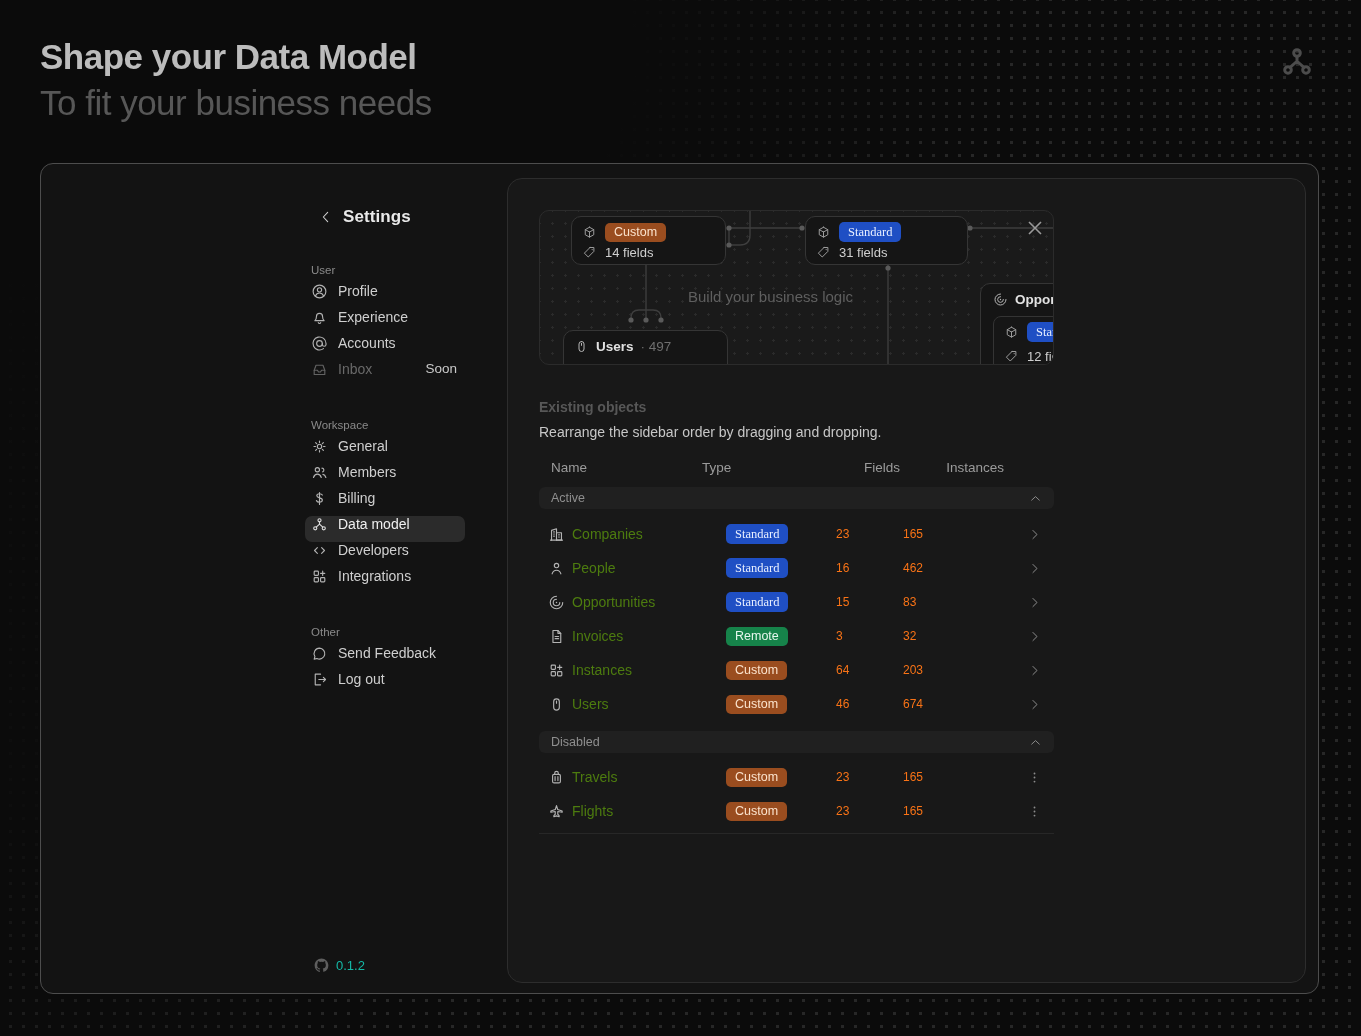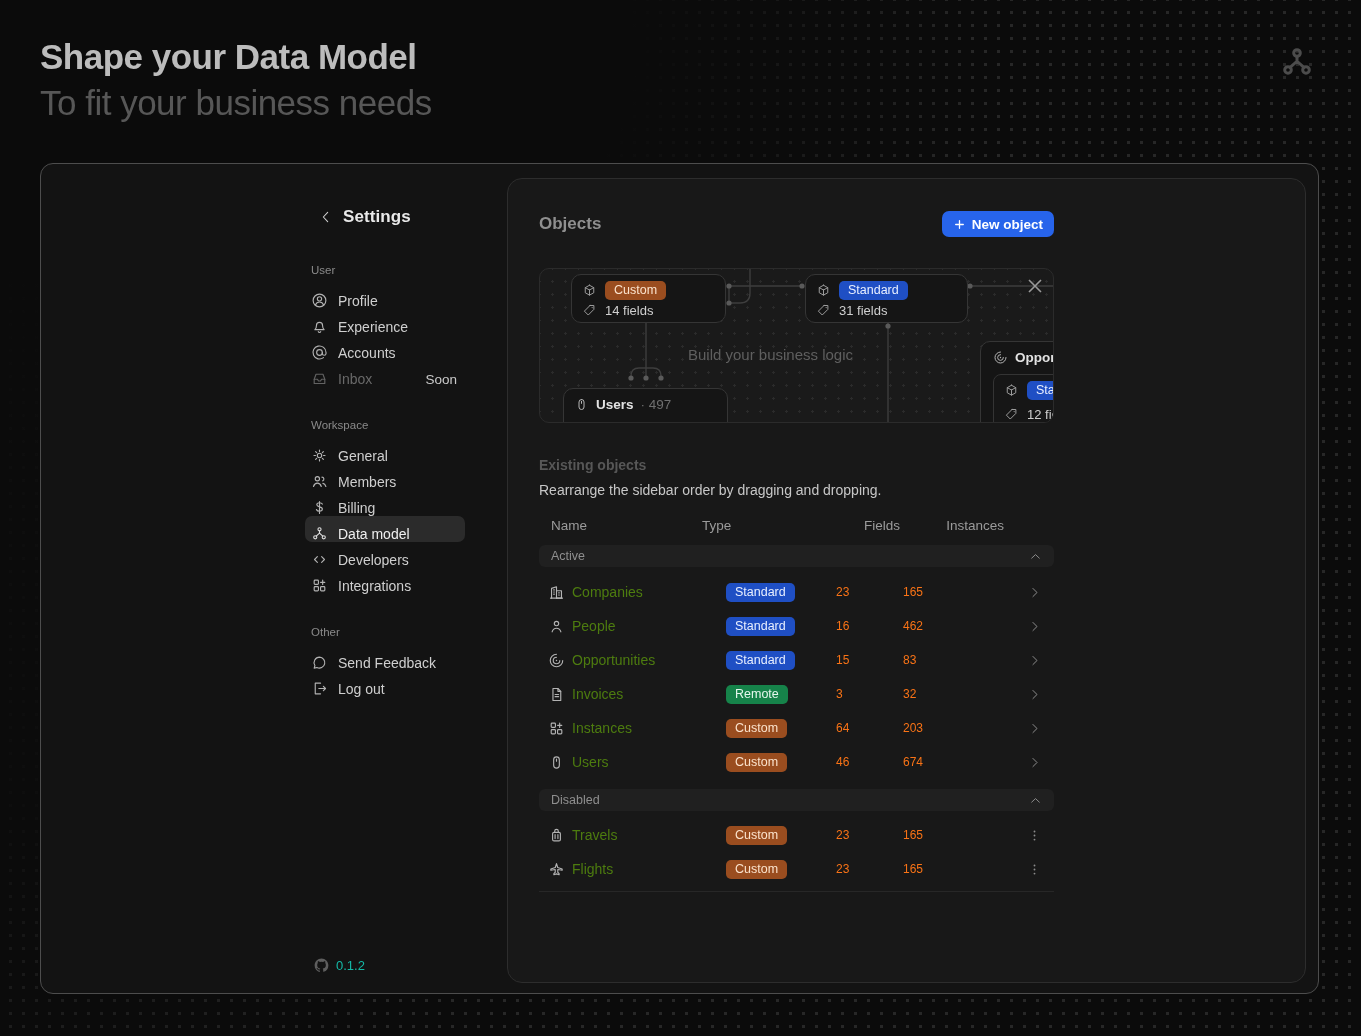--- a/index.html
+++ b/index.html
@@ -39,21 +39,21 @@
   }
 
   
   .settings-head { position:absolute; left:277px; top:43px; display:flex; align-items:center; gap:9px; }
   .settings-head .ttl { font-size:17px; font-weight:700; color:#e9e9e9; letter-spacing:.1px; }
   .settings-head svg { width:16px; height:16px; color:#cfcfcf; }
 
   .sidebar-nav { position:absolute; left:264px; top:93px; width:160px; }
   .sec-label { height:26px; display:flex; align-items:center; padding-left:6px; font-size:11.5px; color:#8a8a8a; }
   .sec-gap { margin-top:25px; }
-  .nav-item { height:26px; display:flex; align-items:flex-end; gap:10px; padding:0 8px 0 6px; border-radius:7px; font-size:14px; color:#cfcfcf; cursor:default; }
+  .nav-item { height:26px; display:flex; align-items:flex-start; gap:10px; padding:0 8px 0 6px; border-radius:7px; font-size:14px; color:#cfcfcf; cursor:default; }
   .nav-item svg { width:17px; height:17px; color:#b3b3b3; flex:0 0 auto; }
   .nav-item.selected { background:#2b2b2b; color:#efefef; }
   .nav-item.selected svg { color:#dedede; }
   .nav-item.disabled { color:#696969; }
   .nav-item.disabled svg { color:#636363; }
   .soon { margin-left:auto; font-size:13.5px; color:#c9c9c9; }
   .version { position:absolute; left:273px; top:794px; display:flex; align-items:center; gap:7px; color:#14b8a6; font-size:13px; }
   .version svg { width:15px; height:15px; fill:#5e5e5e; }
 
   
@@ -109,21 +109,21 @@
     font-size:13.5px; color:#e2e2e2; font-weight:700; white-space:nowrap; }
   .node-opp .hdr svg { width:15px; height:15px; color:#b5b5b5; flex:0 0 auto; }
   .node-opp .subcard { position:absolute; left:12px; top:32px; width:192px; height:70px;
     background:#161616; border:1px solid #343434; border-radius:8px; padding:6px 10px;
     display:flex; flex-direction:column; gap:6px; }
   .hint { position:absolute; left:108px; top:77px; width:245px; text-align:center;
     font-size:15px; color:#5f5f5f; white-space:nowrap; }
 
   
   .badge { display:inline-block; padding:2.5px 9px; border-radius:5px; font-size:12.5px; white-space:nowrap; }
-  .badge-standard { background:var(--standard-bg,#1f4fc4); color:var(--standard-text,#e8efff); }
+  .badge-standard { background:var(--standard-bg,#1f4fc4); color:var(--standard-text,#e8efff);font-family:Liberation Serif, serif; }
   .badge-custom   { background:var(--custom-bg,#9a4d1f);  color:var(--custom-text,#fbe3cd); }
   .badge-remote   { background:var(--remote-bg,#16834a);  color:var(--remote-text,#e6f7ed); }
 
   
   .ex-heading { margin-top:34px; font-size:14px; font-weight:700; color:#575757; }
   .ex-sub { margin-top:9px; font-size:14px; color:#c7c7c7; }
   .tbl-head { margin-top:17px; height:20px; display:grid; grid-template-columns:151px 130px 68px 104px 1fr;
     padding-left:12px; align-items:center; font-size:13.5px; color:#9b9b9b; }
   .tbl-head .r { text-align:right; }
   .group-bar { margin-top:10px; height:22px; background:#202020; border-radius:6px;
@@ -365,29 +365,20 @@
   <div class="version">
     <svg viewBox="0 0 24 24">
         <use href="#i-github"></use>
       </svg>
     <span>0.1.2</span>
   </div>
 
   <div class="content-panel">
     <div class="content-col">
 
-      <div class="obj-header">
-        <div class="obj-title">Objects</div>
-        <button class="btn-primary">
-          <svg class="st" viewBox="0 0 24 24" style="stroke-width:2.4">
-              <use href="#i-plus"></use>
-            </svg>
-          <span>New object</span>
-        </button>
-      </div>
 
       <div class="diagram">
         <svg class="wires" width="515" height="155" viewBox="0 0 515 155">
           <path d="M189,17 H262"></path>
           <path d="M189,17 V34"></path>
           <path d="M189,34 H200 Q210,34 210,24 V0"></path>
           <path d="M106,54 V109"></path>
           <path d="M91,109 V107 Q91,99 99,99 H113 Q121,99 121,107 V109"></path>
           <path d="M348,54 V155"></path>
           <path d="M428,17 H515"></path>

